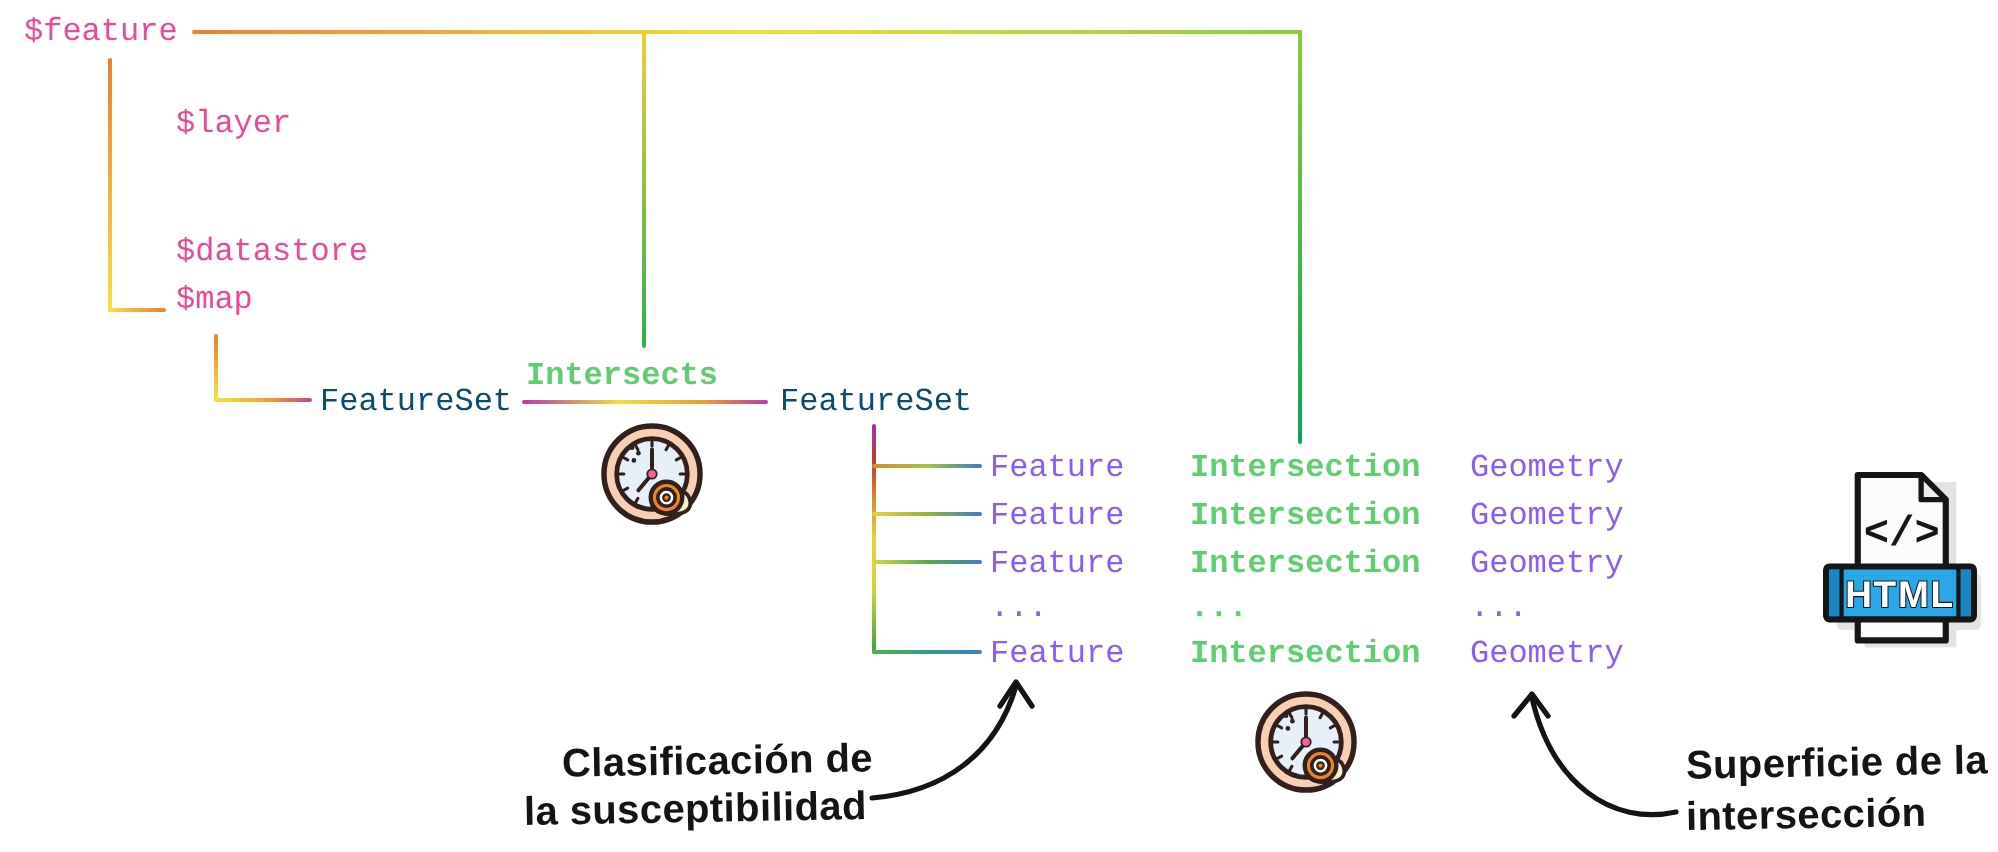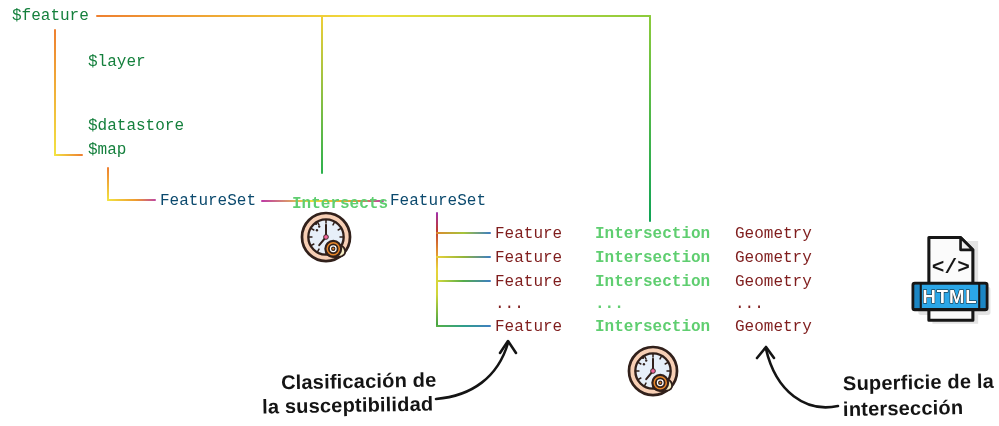--- a/index.html
+++ b/index.html
@@ -5,24 +5,24 @@
   html,body{margin:0;padding:0;background:#ffffff;}
   .canvas{
     position:relative;width:999px;height:426px;background:#ffffff;overflow:hidden;
     font-family:"Liberation Sans","DejaVu Sans",sans-serif;
   }
   .abs{position:absolute;}
   .mono{
     position:absolute;font-family:"Liberation Mono","DejaVu Sans Mono",monospace;
     font-size:16px;line-height:16px;white-space:pre;
   }
-  .c-orange{color:#15803d;}
+  .c-orange{color:#ec4899;}
   .c-magenta{color:#0c4a6e;}
   .c-green{color:#5FCE70;font-weight:bold;}
-  .c-blue{color:#7f1d1d;}
+  .c-blue{color:#8b5cf6;}
   .hand{
     position:absolute;font-family:"Liberation Sans","DejaVu Sans",sans-serif;
     font-size:20px;font-weight:600;color:#141414;letter-spacing:0.2px;white-space:pre;
     transform:rotate(-1deg);
   }
   svg{display:block;}
   .wires{position:absolute;left:0;top:0;pointer-events:none;}
 </style>
 </head>
 <body>
@@ -120,21 +120,21 @@
       <path d="M757,358 L766,347 L774,358"></path>
     </g>
   </svg>
 
   <span class="mono c-orange" style="left:12px;top:8px;">$feature</span>
   <span class="mono c-orange" style="left:88px;top:54px;">$layer</span>
   <span class="mono c-orange" style="left:88px;top:100px;margin-top:18px;">$datastore</span>
   <span class="mono c-orange" style="left:88px;top:142px;">$map</span>
 
   <span class="mono c-magenta" style="left:160px;top:193px;">FeatureSet</span>
-  <span class="mono c-green" style="left:292px;top:180px;margin-top:16px;">Intersects</span>
+  <span class="mono c-green" style="left:263px;top:180px;">Intersects</span>
   <span class="mono c-magenta" style="left:390px;top:193px;">FeatureSet</span>
 
   <div>
     <span class="mono c-blue" style="left:495px;top:226px;">Feature</span>
     <span class="mono c-green" style="left:595px;top:226px;">Intersection</span>
     <span class="mono c-blue" style="left:735px;top:226px;">Geometry</span>
   </div>
   <div>
     <span class="mono c-blue" style="left:495px;top:250px;">Feature</span>
     <span class="mono c-green" style="left:595px;top:250px;">Intersection</span>

